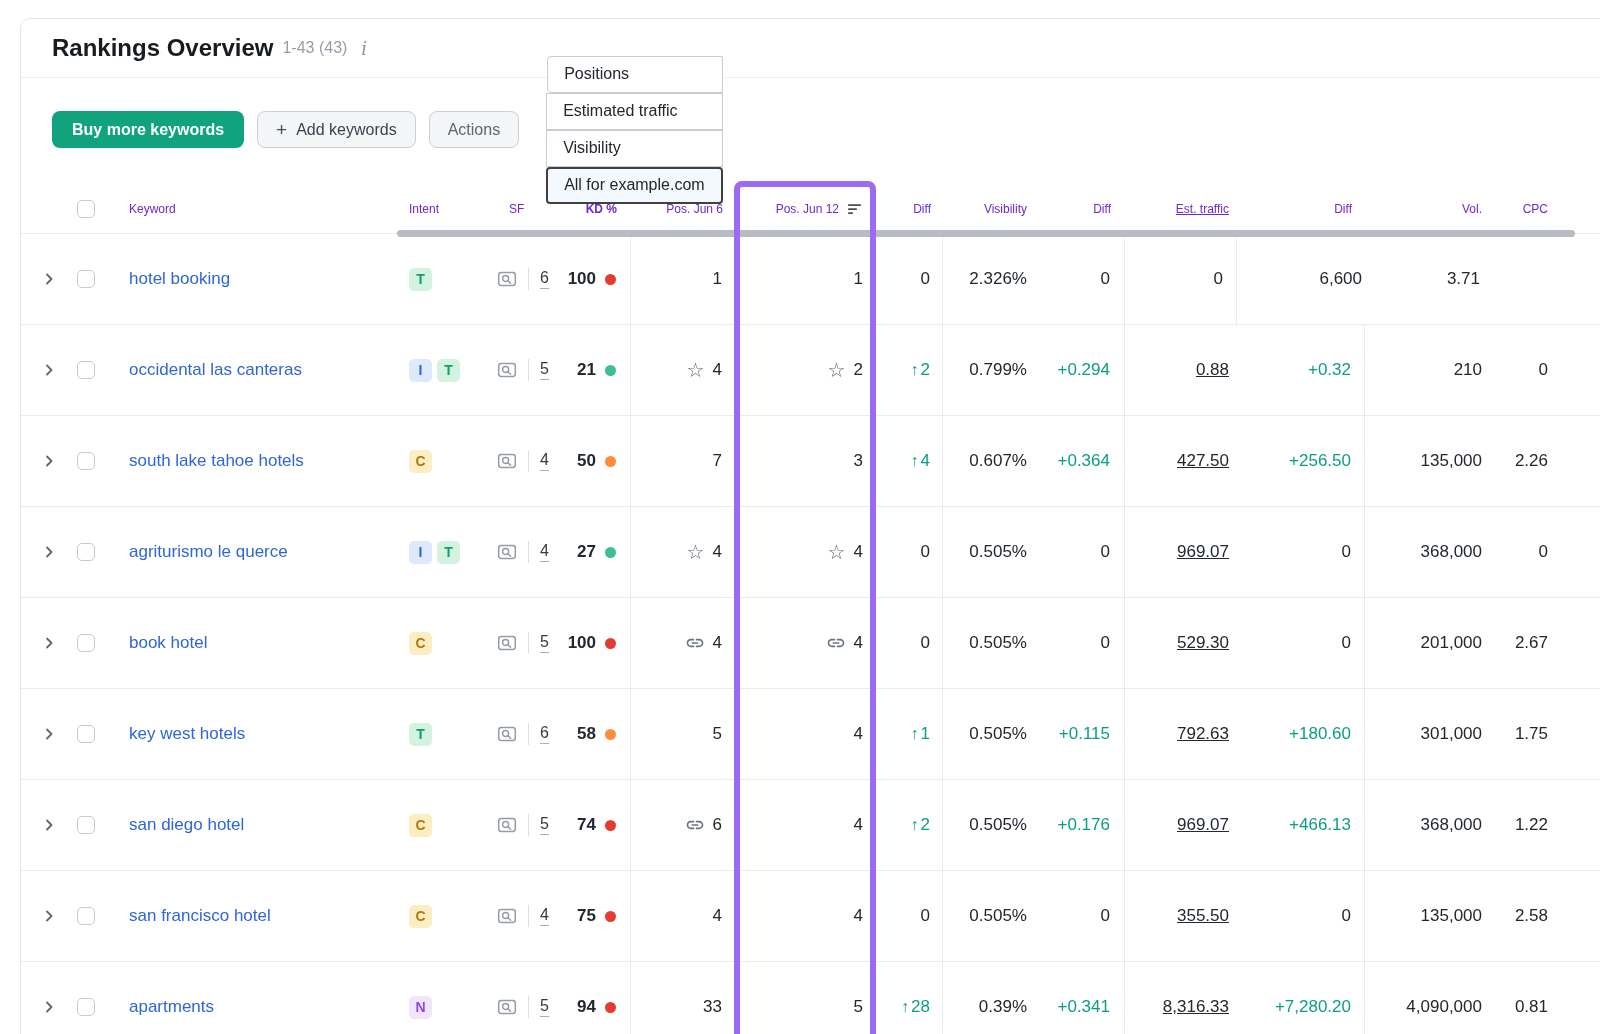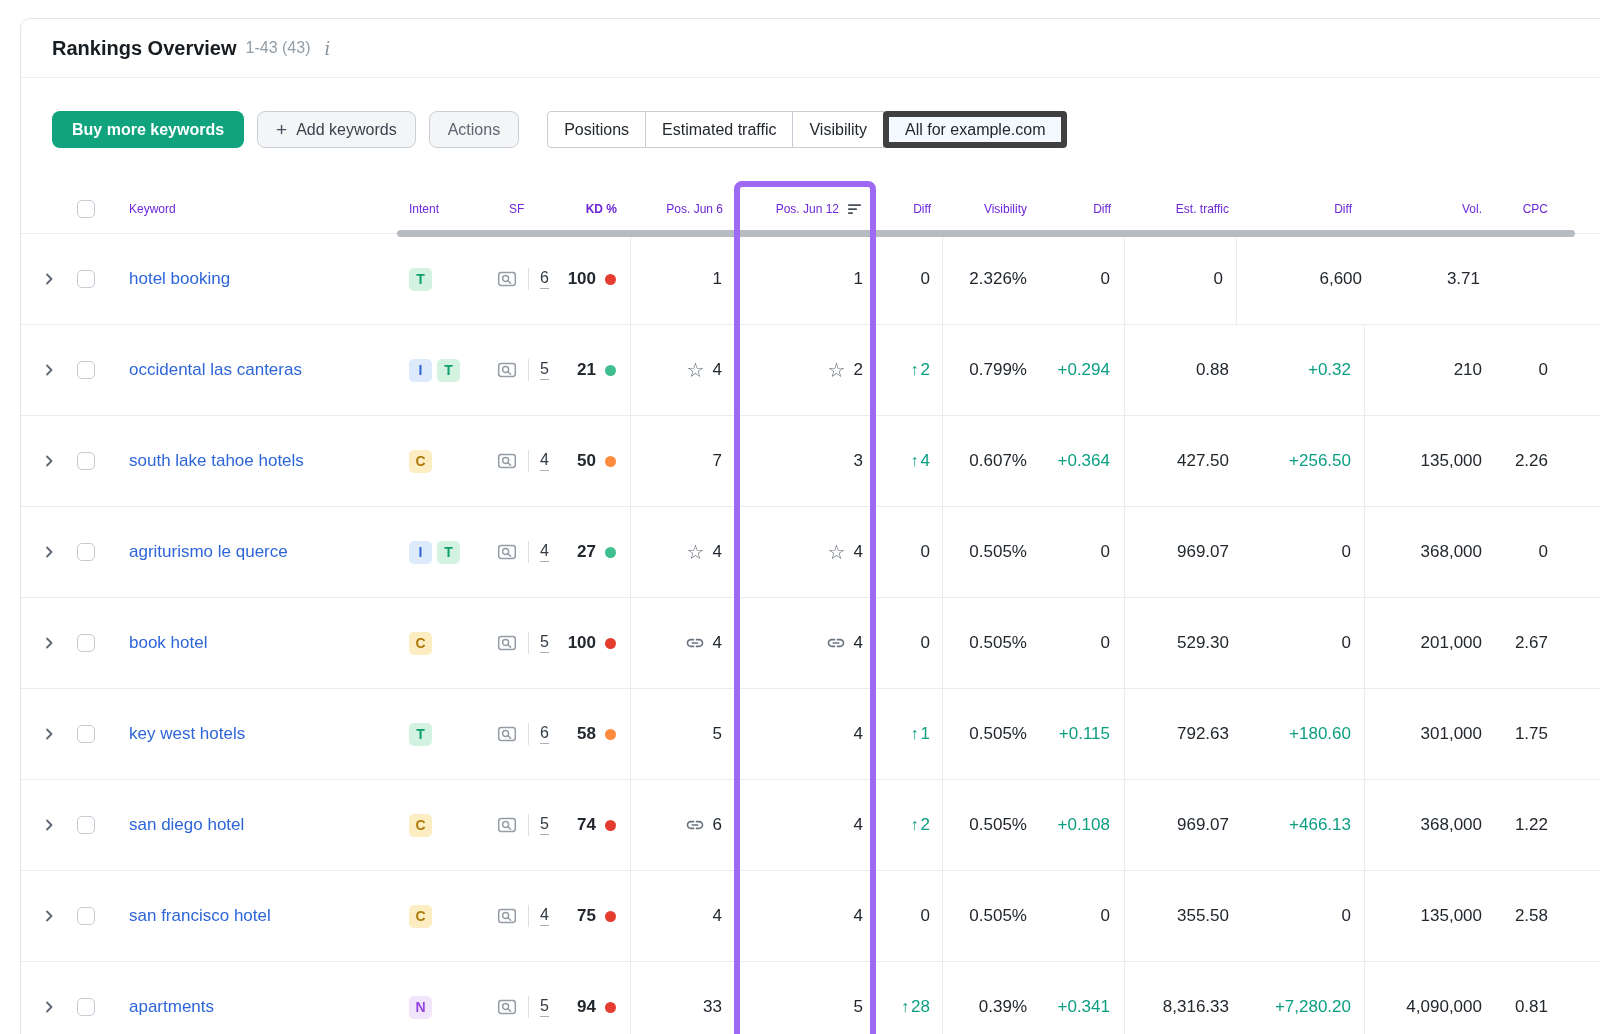--- a/index.html
+++ b/index.html
@@ -5,38 +5,38 @@
   * { box-sizing: border-box; margin: 0; padding: 0; }
   html, body { width: 1600px; height: 1034px; overflow: hidden; background: #fff;
     font-family: "Liberation Sans", sans-serif; color: #22282e; position: relative; }
 
   .card { position: absolute; left: 20px; top: 18px; width: 1592px; height: 1080px;
     background: #fff; border: 1px solid #e3e6ea; border-radius: 10px; overflow: hidden; }
 
   
   .card-header { height: 59px; display: flex; align-items: center; padding: 0 31px;
     border-bottom: 1px solid #edf0f3; }
-  .title { font-size: 20px; font-weight: bold; color: #171c21; }
+  .title { font-size: 24px; font-weight: bold; color: #171c21; }
   .range { font-size: 16px; color: #949ea7; margin-left: 9px; }
   .info-i { font-family: "DejaVu Serif", serif; font-style: italic; font-size: 18px;
     color: #8a949d; margin-left: 14px; }
 
   
   .toolbar { margin-top: 33px; padding: 0 31px; display: flex; align-items: center; height: 37px; }
   .btn { height: 37px; display: inline-flex; align-items: center; border-radius: 8px;
     font-size: 16px; cursor: pointer; border: 1px solid transparent; }
   .btn-buy { background: #10a37e; color: #fff; font-weight: bold; padding: 0 19px; }
   .btn-gray { background: #f4f5f6; border: 1px solid #c9cfd6; color: #39434c; padding: 0 18px; margin-left: 13px; }
   .btn-gray .plus { font-size: 19px; color: #49535d; margin-right: 9px; font-weight: 400; }
   .btn-actions { color: #5c6670; }
-  .tabs { display: flex; margin-left: 28px; }
+  .tabs { display: flex; margin-left: 28px; flex-direction: column; }
   .tab { height: 37px; display: flex; align-items: center; padding: 0 16px; font-size: 16px;
     color: #22282e; background: #fff; border: 1px solid #c7cdd4; margin-left: -1px; cursor: pointer; }
   .tab:first-child { border-radius: 4px 0 0 4px; margin-left: 0; }
-  .tab.active { border: 6px solid #404040; background: #f4f9ff; border-radius: 4px;
+  .tab.active { border: 2px solid #404040; background: #f4f9ff; border-radius: 4px;
     position: relative; z-index: 1; }
 
   
   .table { margin-top: 36px; position: relative; }
   .grid-row { display: grid; align-items: center;
     grid-template-columns: 56px 34px 286px 84px 78px 72px 108px 140px 64px 104px 78px 112px 128px 120px 68px; }
   .thead { height: 50px; border-bottom: 1px solid #e9ecef; position: relative; }
   .thead .cell { font-size: 12px; color: #6d28d9; }
   .row { height: 91px; border-bottom: 1px solid #e9ecef; }
   .cell { display: flex; align-items: center; height: 100%; font-size: 17px; color: #22282e; }
@@ -45,21 +45,21 @@
   .c-expand { justify-content: center; }
   .c-check  { justify-content: flex-start; }
   .c-keyword{ padding-left: 18px; }
   .c-intent { padding-left: 12px; gap: 5px; }
   .c-sf     { padding-left: 16px; }
   .c-kd     { justify-content: flex-end; padding-right: 14px; font-weight: bold; }
   .c-pos    { justify-content: flex-end; padding-right: 16px; }
   .c-diff   { justify-content: flex-end; padding-right: 12px; }
   .c-vis    { justify-content: flex-end; padding-right: 20px; }
   .c-vdiff  { justify-content: flex-end; padding-right: 14px; }
-  .c-est    { justify-content: flex-end; padding-right: 8px; }
+  .c-est    { justify-content: flex-end; padding-right: 8px; text-decoration: underline; }
   .c-ediff  { justify-content: flex-end; padding-right: 13px; }
   .c-vol    { justify-content: flex-end; padding-right: 3px; }
   .c-cpc    { justify-content: flex-end; padding-right: 5px; }
 
   .checkbox { width: 18px; height: 18px; border: 1px solid #c3cad2; border-radius: 5px;
     background: #fff; display: inline-block; }
   .chev { display: inline-flex; cursor: pointer; }
   .kw { color: #2e66d9; text-decoration: none; font-size: 17px; cursor: pointer; }
 
   .intent { width: 23px; height: 23px; border-radius: 5px; display: inline-flex;
@@ -498,21 +498,21 @@
             <span>6</span>
           </div>
     <div class="cell c-pos">
             <span>4</span>
           </div>
     <div class="cell c-diff b-r pos-green">
             <span class="up-arrow">↑</span>
             <span>2</span>
           </div>
     <div class="cell c-vis">0.505%</div>
-    <div class="cell c-vdiff b-r pos-green">+0.108</div>
+    <div class="cell c-vdiff b-r pos-green">+0.176</div>
     <div class="cell c-est">969.07</div>
     <div class="cell c-ediff b-r pos-green">+466.13</div>
     <div class="cell c-vol">368,000</div>
     <div class="cell c-cpc">1.22</div>
   </div>
 
   <div class="grid-row row">
     <div class="cell c-expand">
       <span class="chev">
         <svg width="16" height="16" viewBox="0 0 16 16" fill="none">

